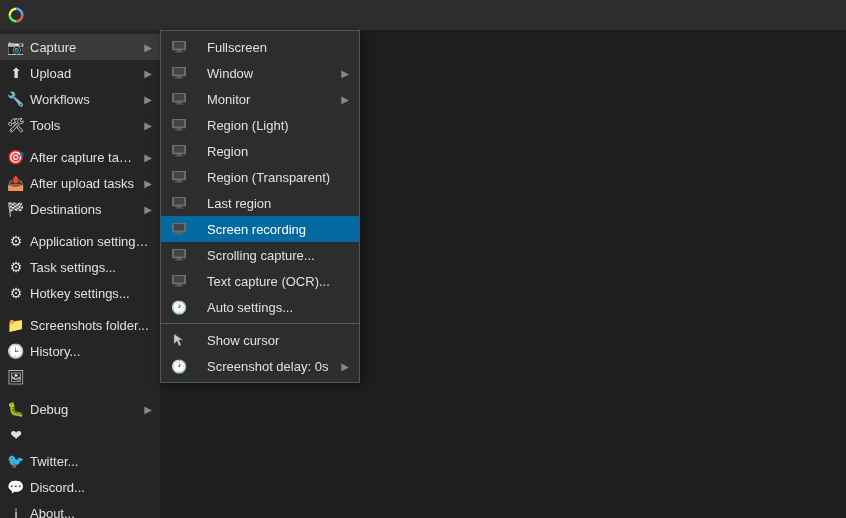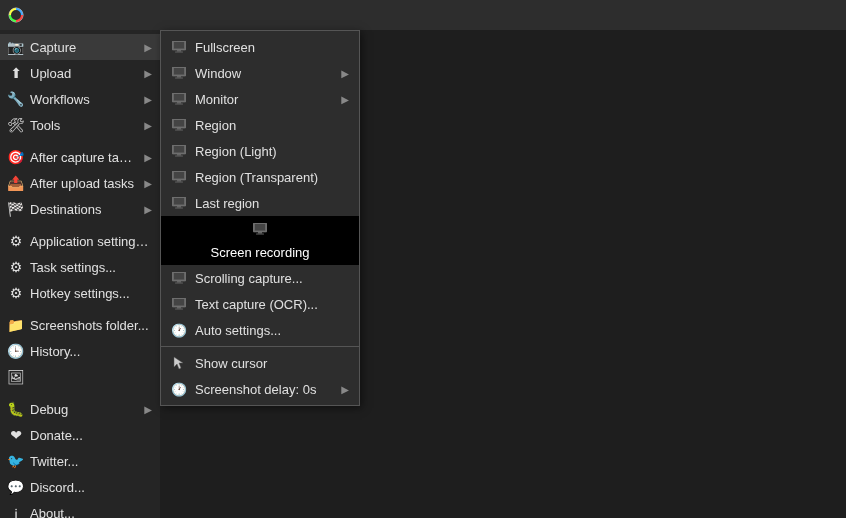--- a/index.html
+++ b/index.html
@@ -117,32 +117,33 @@
       box-shadow: 2px 2px 8px rgba(0,0,0,0.5);
     }
     .menu-item {
       display: flex;
       align-items: center;
       padding: 5px 10px;
       cursor: pointer;
       gap: 8px;
       position: relative;
     }
-    .menu-item.highlighted { background: #000000; color: #fff; flex-direction: column; }
+    .menu-item.highlighted { background: #0369a1; color: #fff; }
     .menu-icon {
       width: 16px;
       height: 16px;
       display: flex;
       align-items: center;
       justify-content: center;
       font-size: 13px;
       flex-shrink: 0;
     }
     .menu-label {
       flex: 1;
+      margin-left: 12px;
     }
     .menu-arrow {
       font-size: 10px;
       color: #888;
     }
     .menu-divider {
       height: 1px;
       background: #555;
       margin: 3px 0;
     }
@@ -234,21 +235,20 @@
         <span class="sidebar-icon">🖼</span>
       </div>
       <div class="sidebar-divider"></div>
       <div class="sidebar-item">
         <span class="sidebar-icon">🐛</span>
         <span class="sidebar-label">Debug</span>
         <span class="sidebar-arrow">▶</span>
       </div>
       <div class="sidebar-item">
         <span class="sidebar-icon">❤</span>
-        <span class="sidebar-label">Donate...</span>
       </div>
       <div class="sidebar-item">
         <span class="sidebar-icon">🐦</span>
         <span class="sidebar-label">Twitter...</span>
       </div>
       <div class="sidebar-item">
         <span class="sidebar-icon">💬</span>
         <span class="sidebar-label">Discord...</span>
       </div>
       <div class="sidebar-item">
@@ -297,32 +297,32 @@
         </div>
         <div class="menu-item">
           <span class="menu-icon">
             <svg width="14" height="12" viewBox="0 0 14 12">
               <rect x="0" y="0" width="14" height="9" rx="1" fill="#666" stroke="#888" stroke-width="0.5"></rect>
               <rect x="2" y="1" width="10" height="6.5" fill="#444"></rect>
               <rect x="5" y="9" width="4" height="1.5" fill="#666"></rect>
               <rect x="3" y="10.5" width="8" height="1" rx="0.5" fill="#666"></rect>
             </svg>
           </span>
+          <span class="menu-label">Region (Light)</span>
+        </div>
+        <div class="menu-item">
+          <span class="menu-icon">
+            <svg width="14" height="12" viewBox="0 0 14 12">
+              <rect x="0" y="0" width="14" height="9" rx="1" fill="#666" stroke="#888" stroke-width="0.5"></rect>
+              <rect x="2" y="1" width="10" height="6.5" fill="#444"></rect>
+              <rect x="5" y="9" width="4" height="1.5" fill="#666"></rect>
+              <rect x="3" y="10.5" width="8" height="1" rx="0.5" fill="#666"></rect>
+            </svg>
+          </span>
           <span class="menu-label">Region</span>
-        </div>
-        <div class="menu-item">
-          <span class="menu-icon">
-            <svg width="14" height="12" viewBox="0 0 14 12">
-              <rect x="0" y="0" width="14" height="9" rx="1" fill="#666" stroke="#888" stroke-width="0.5"></rect>
-              <rect x="2" y="1" width="10" height="6.5" fill="#444"></rect>
-              <rect x="5" y="9" width="4" height="1.5" fill="#666"></rect>
-              <rect x="3" y="10.5" width="8" height="1" rx="0.5" fill="#666"></rect>
-            </svg>
-          </span>
-          <span class="menu-label">Region (Light)</span>
         </div>
         <div class="menu-item">
           <span class="menu-icon">
             <svg width="14" height="12" viewBox="0 0 14 12">
               <rect x="0" y="0" width="14" height="9" rx="1" fill="#666" stroke="#888" stroke-width="0.5"></rect>
               <rect x="2" y="1" width="10" height="6.5" fill="#444"></rect>
               <rect x="5" y="9" width="4" height="1.5" fill="#666"></rect>
               <rect x="3" y="10.5" width="8" height="1" rx="0.5" fill="#666"></rect>
             </svg>
           </span>

